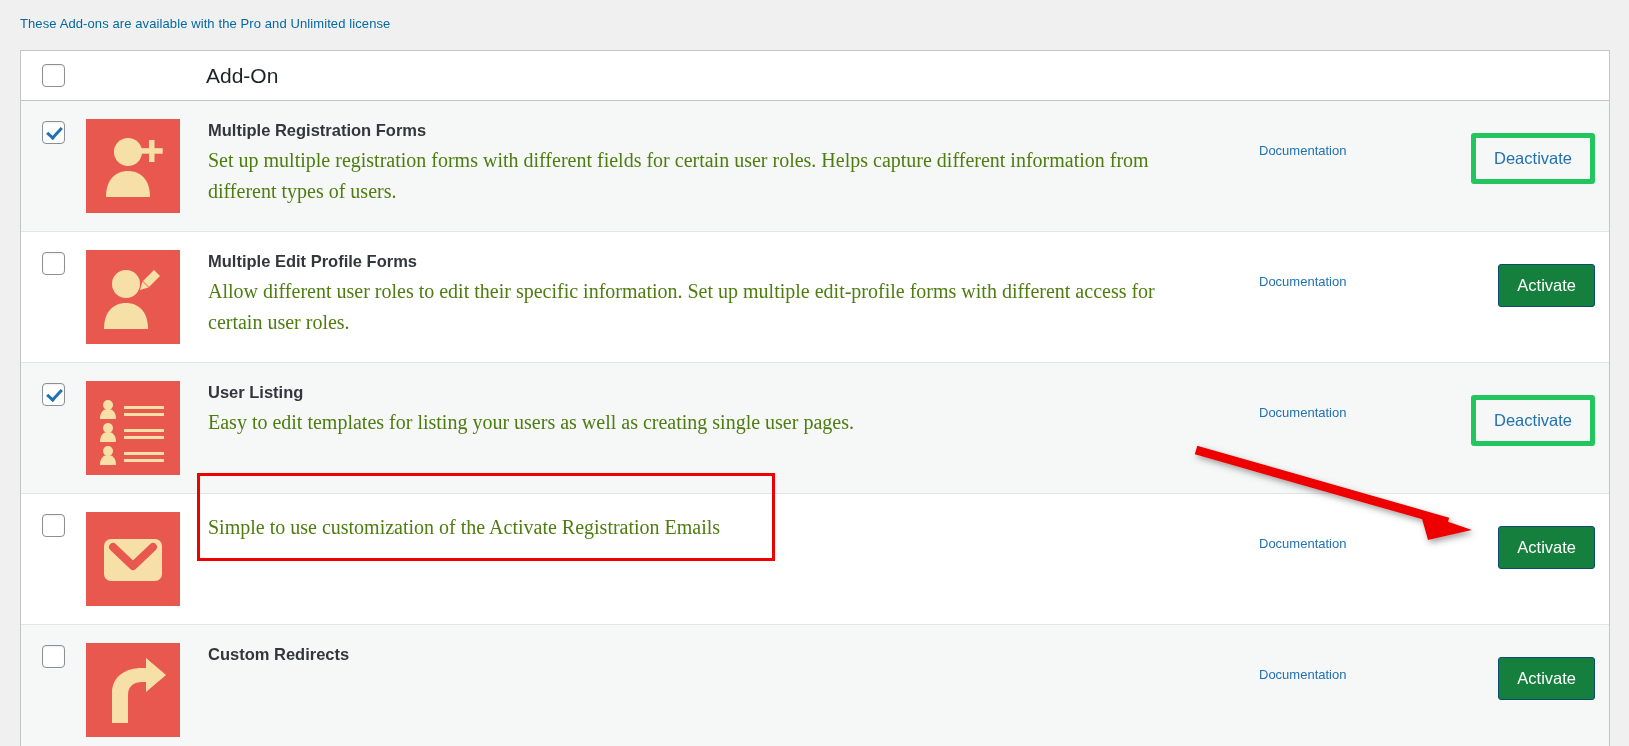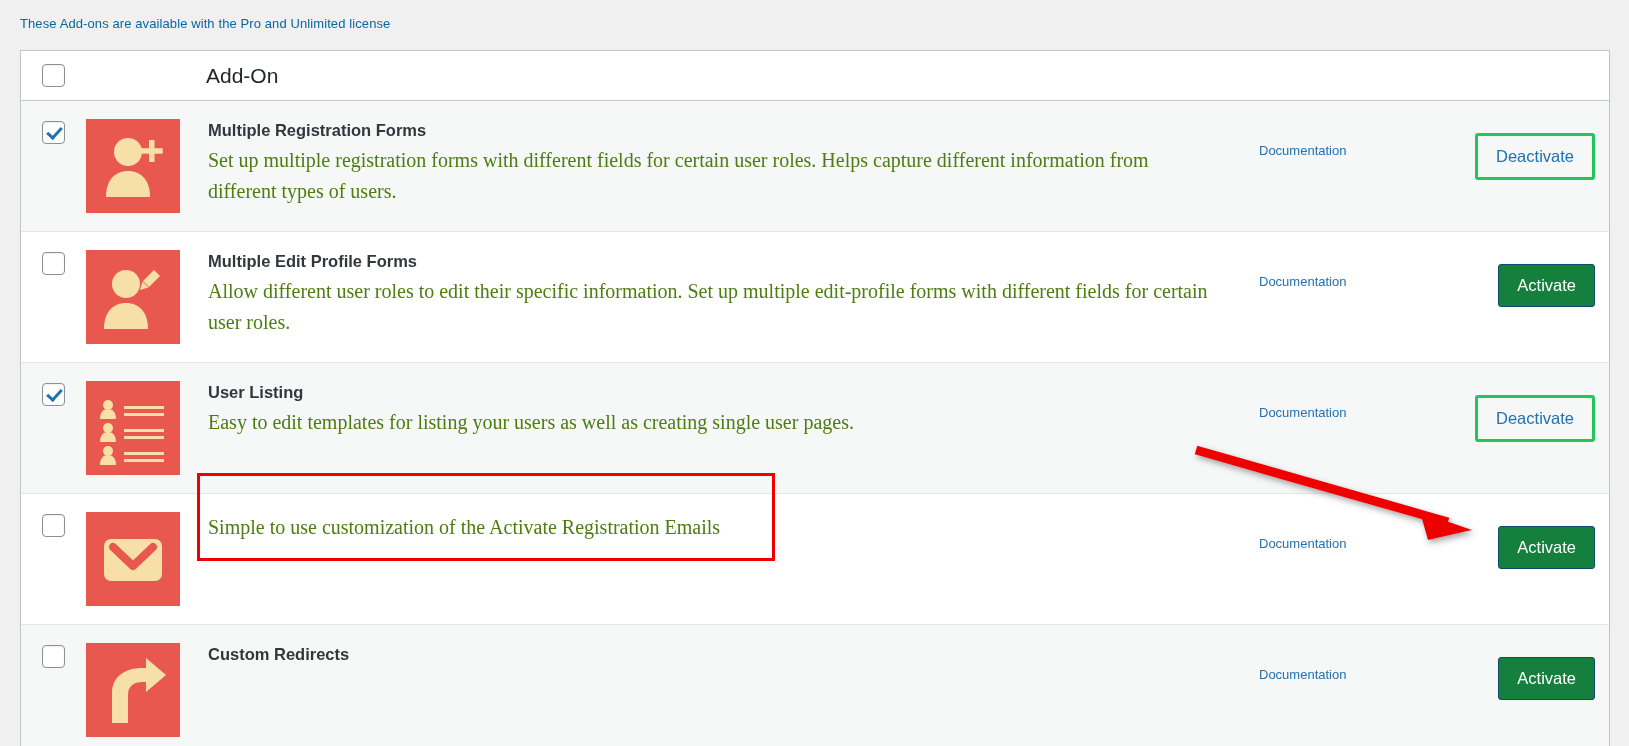--- a/index.html
+++ b/index.html
@@ -172,21 +172,21 @@
     white-space: nowrap;
     box-sizing: border-box;
   }
   .btn-primary {
     background: #15803d;
     border: 1px solid #0c4a6e;
     color: #ffffff;
   }
   .btn-secondary {
     background: #f6f7f7;
-    border: 3px solid #22c55e;
+    border: 5px solid #22c55e;
     color: #2271b1;
   }
 
   
   .ic-svg { display:block; width:94px; height:94px; }
 
   
   .annot-box {
     position: absolute;
     border: 3px solid #ee0000;
@@ -252,21 +252,21 @@
         <svg class="ic-svg" viewBox="0 0 94 94" aria-hidden="true">
           <circle cx="40" cy="34" r="14" fill="#f7e0a8"></circle>
           <path d="M18 79 C18 61 28 53 40 53 C52 53 62 61 62 79 Z" fill="#f7e0a8"></path>
           <path d="M57 31 L68 20 L74 26 L63 37 Z" fill="#f7e0a8"></path>
           <path d="M56.5 31.5 L62.5 37.5 L54 40 Z" fill="#f7e0a8"></path>
         </svg>
       </div>
     </div>
     <div class="col-text">
       <div class="addon-title">Multiple Edit Profile Forms</div>
-      <div class="addon-desc">Allow different user roles to edit their specific information. Set up multiple edit-profile forms with different fields for certain user roles.</div>
+      <div class="addon-desc">Allow different user roles to edit their specific information. Set up multiple edit-profile forms with different access for certain user roles.</div>
     </div>
     <div class="col-doc">
       <span class="doc-link">Documentation</span>
     </div>
     <div class="col-action">
       <span class="btn btn-primary">Activate</span>
     </div>
   </div>
 
   <div class="addon-row alt">

